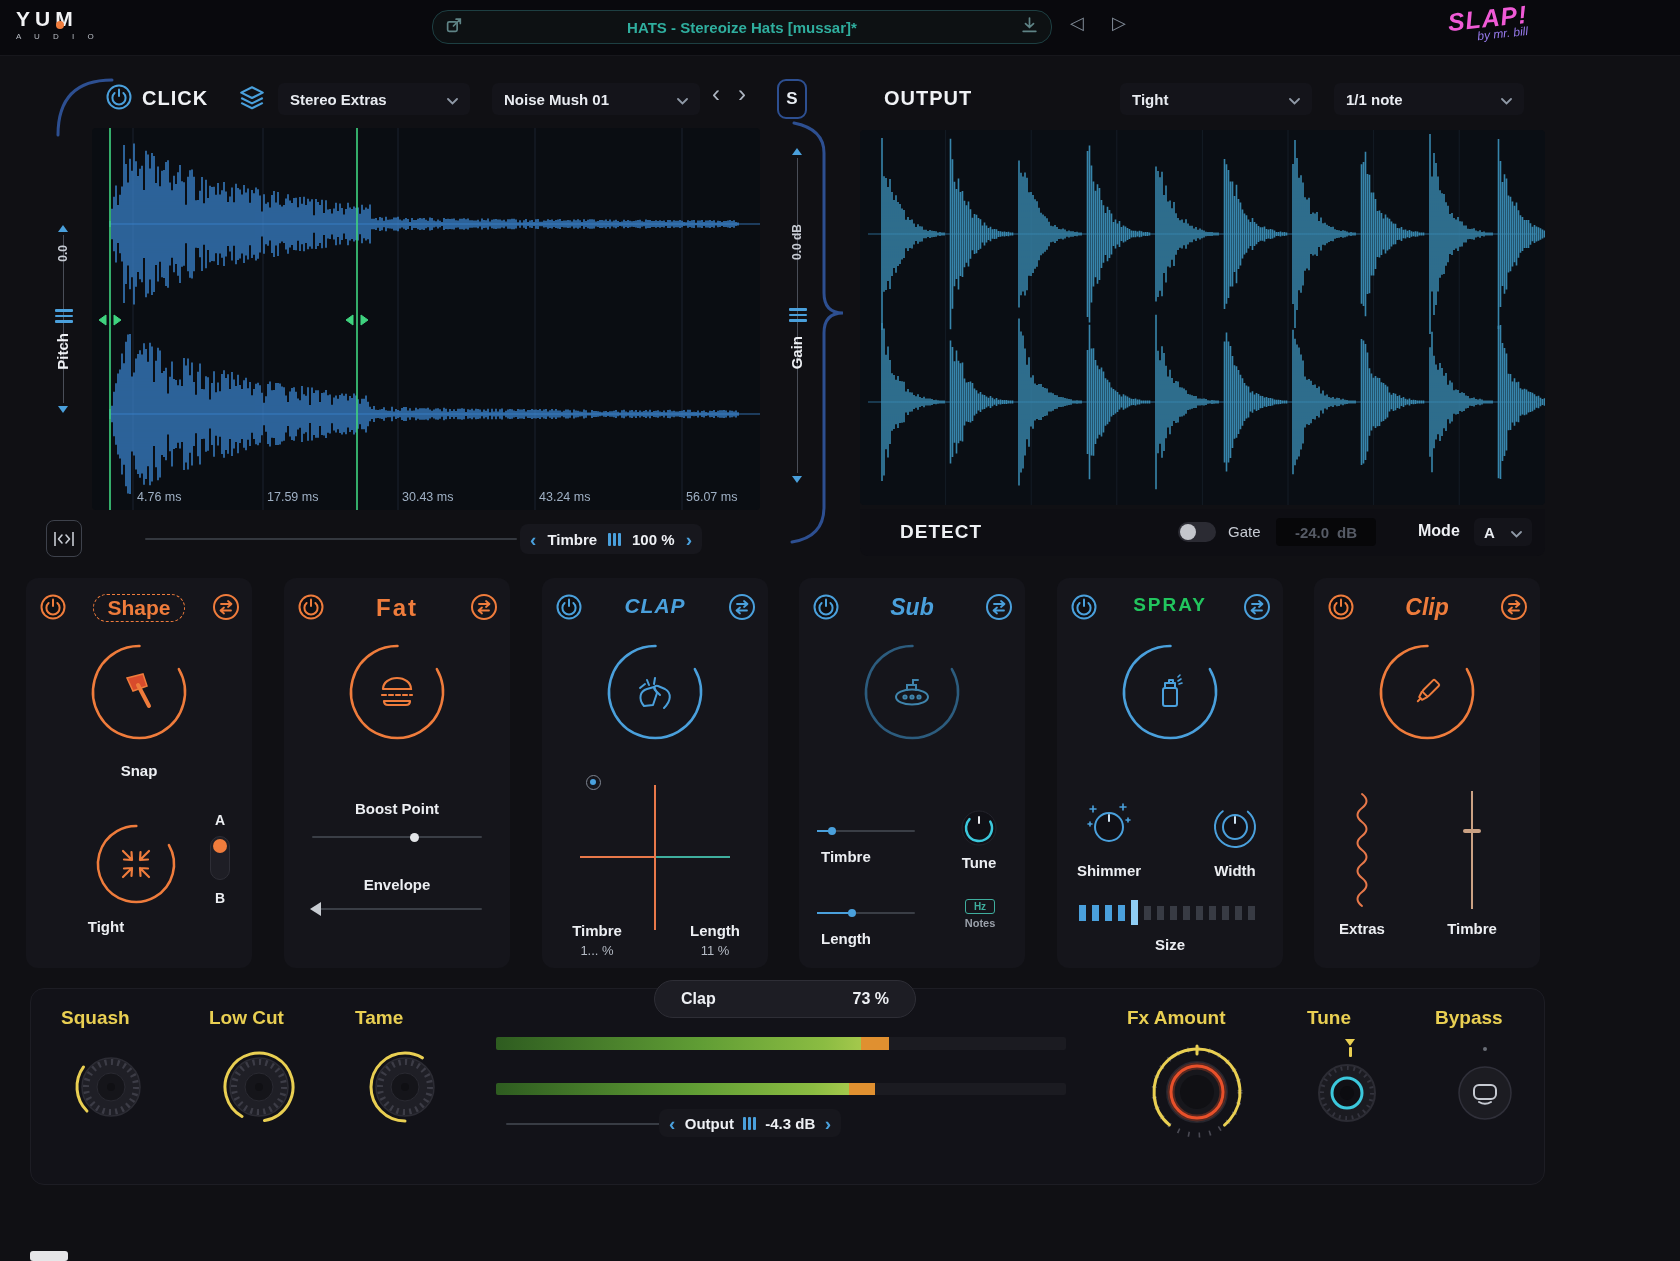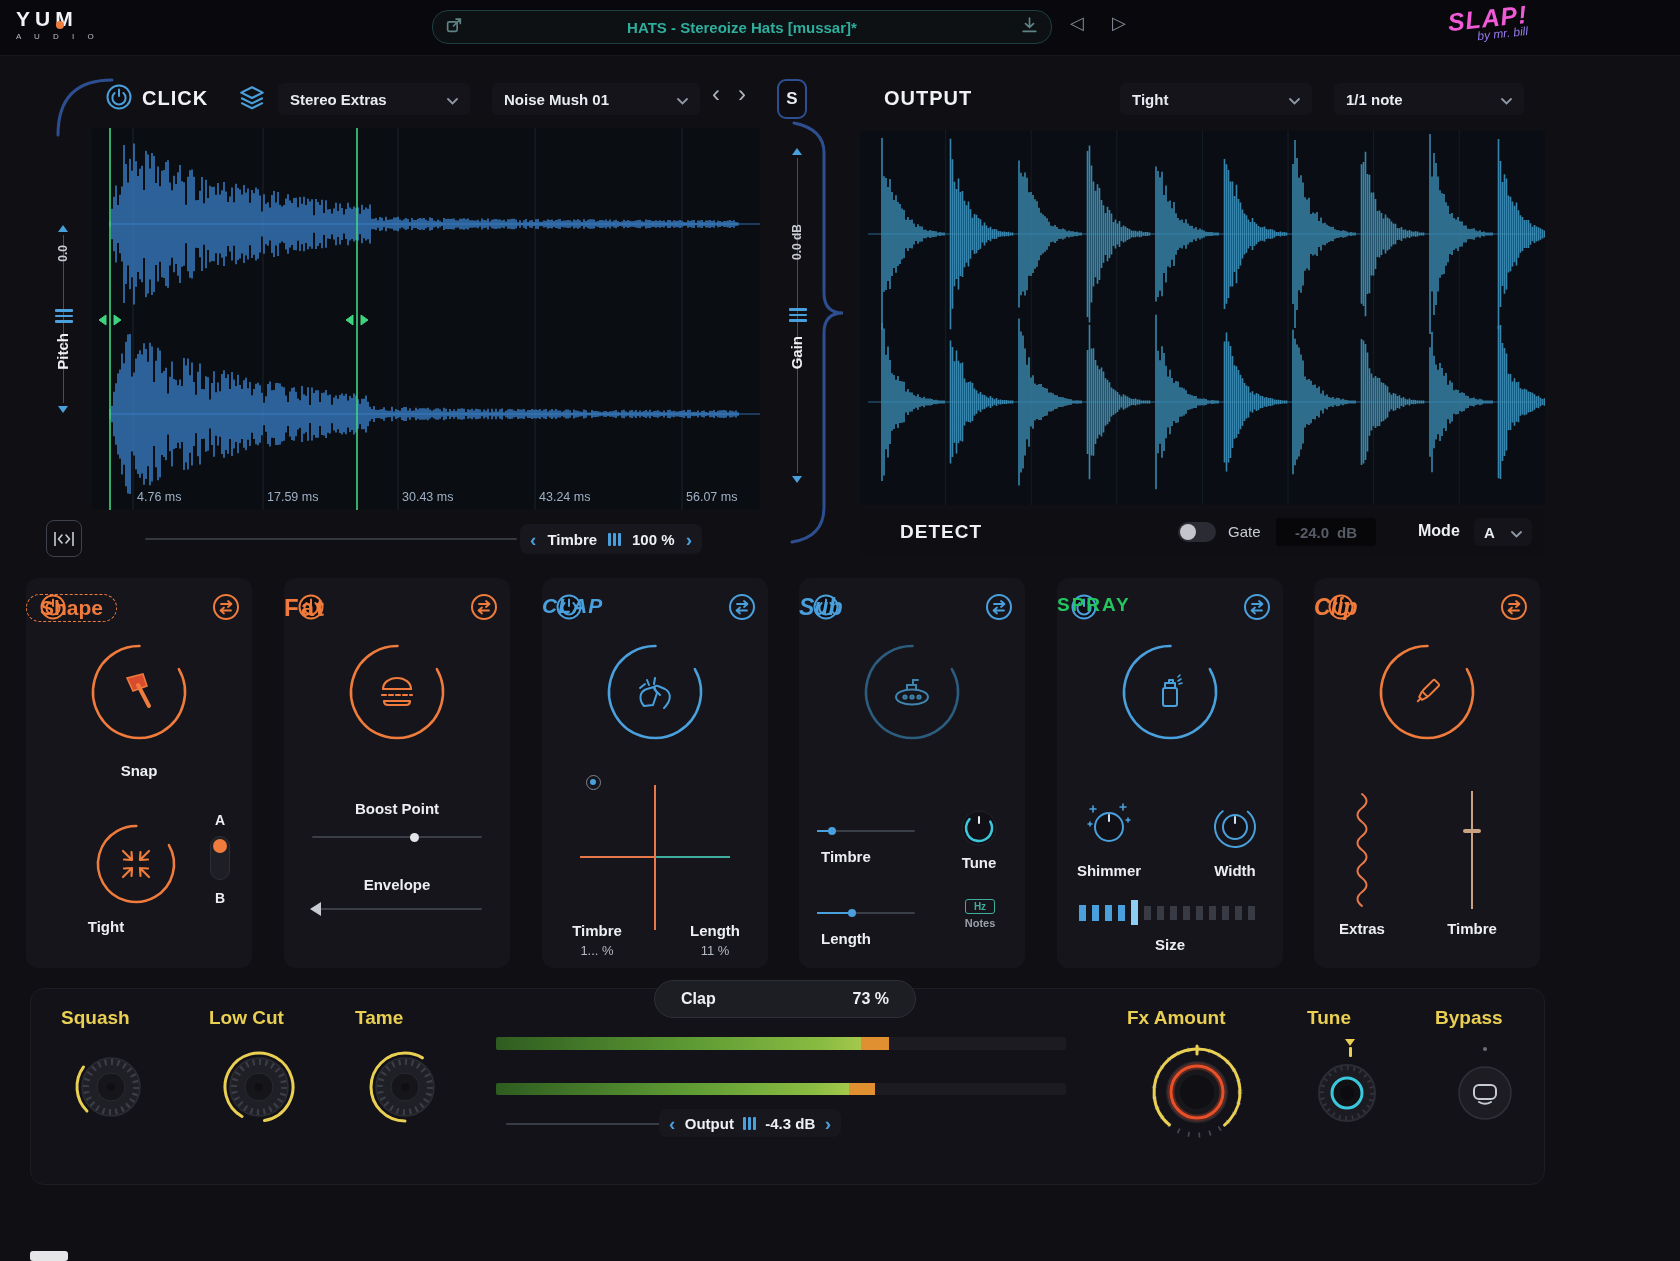--- a/index.html
+++ b/index.html
@@ -30,21 +30,21 @@
   .vtext{writing-mode:vertical-rl;transform:rotate(180deg);}
   .tri{width:0;height:0;position:absolute;}
   .tri-up{border-left:5px solid transparent;border-right:5px solid transparent;border-bottom:7px solid #4aa0dc;}
   .tri-dn{border-left:5px solid transparent;border-right:5px solid transparent;border-top:7px solid #4aa0dc;}
   .vslider-track{position:absolute;width:1px;background:#4a4e58;}
   .vhandle{position:absolute;display:flex;flex-direction:column;gap:3px;}
   .vhandle i{width:18px;height:2.5px;background:#4aa0dc;border-radius:1px;}
   .time-label{position:absolute;color:#9fb0c4;font-size:12.5px;bottom:0;}
   
   .mod{top:578px;width:226px;height:390px;background:#15151b;border-radius:12px;position:absolute;}
-  .mod-title{position:absolute;left:0;right:0;top:16px;text-align:left;}
+  .mod-title{position:absolute;left:0;right:0;top:16px;text-align:center;}
   .title-shape{color:#ef7c3c;font-size:21px;font-weight:bold;border:1.5px dashed #ef7c3c;border-radius:16px;padding:1px 13px;display:inline-block;}
   .title-fat{color:#ef7c3c;font-size:24px;font-weight:bold;letter-spacing:2px;}
   .title-clap{color:#4aa0dc;font-size:21px;font-weight:bold;font-style:italic;letter-spacing:1px;}
   .title-sub{color:#4aa0dc;font-size:23px;font-weight:bold;font-style:italic;}
   .title-spray{color:#22c55e;font-size:19px;font-weight:bold;letter-spacing:2px;}
   .title-clip{color:#ef7c3c;font-size:23px;font-weight:bold;font-style:italic;}
   .bigknob{position:absolute;left:57px;top:58px;width:112px;height:112px;cursor:pointer;}
   .mlabel{position:absolute;color:#eceef2;font-weight:bold;font-size:15px;text-align:center;}
   .mvalue{position:absolute;color:#b4bac4;font-size:13px;text-align:center;}
   .hslider{position:absolute;height:2px;background:#3a3e46;border-radius:1px;cursor:pointer;}

